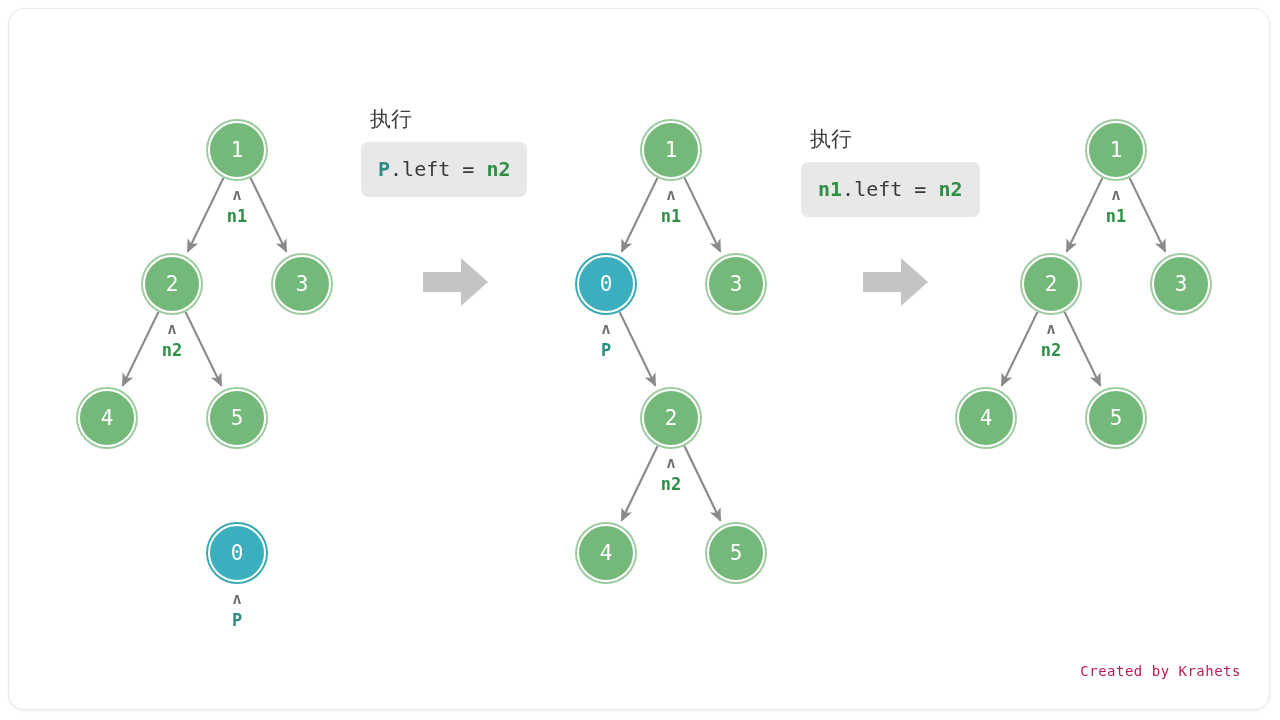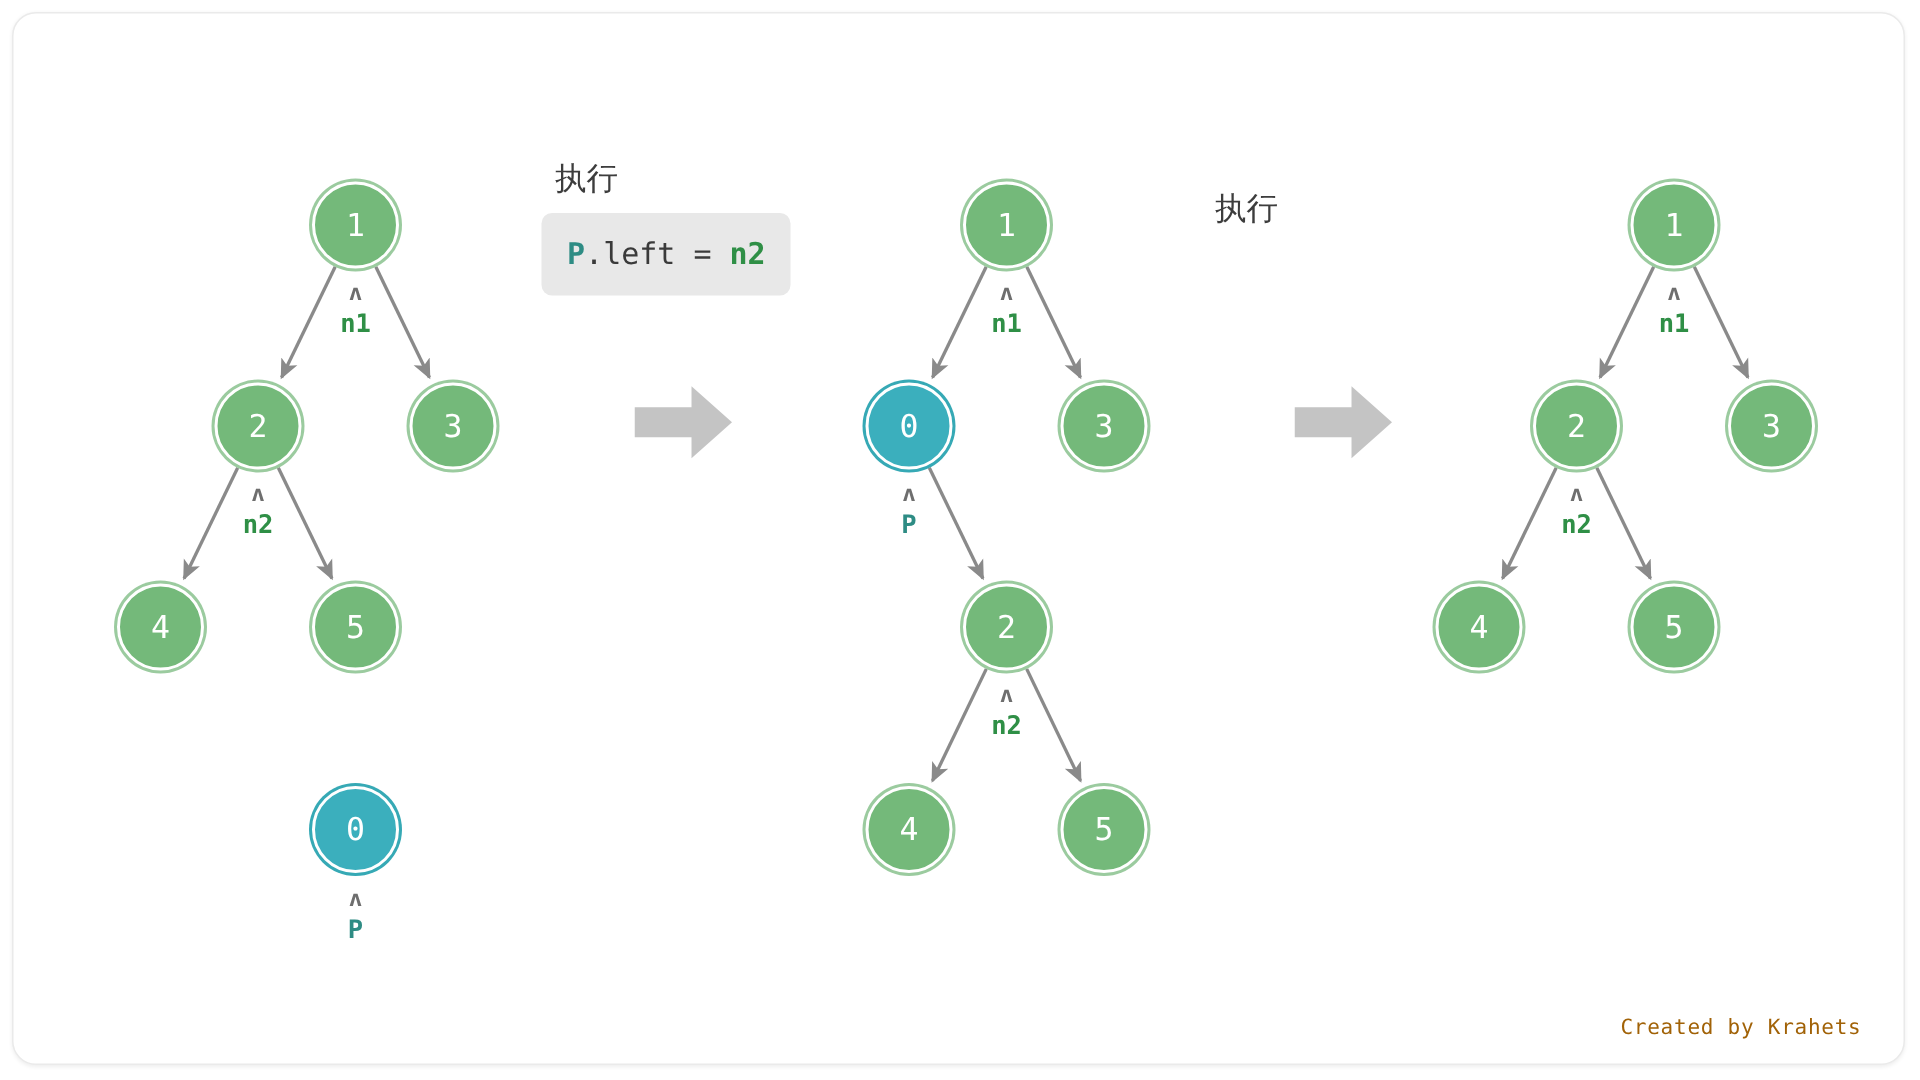--- a/index.html
+++ b/index.html
@@ -67,23 +67,23 @@
     font-family:"DejaVu Sans Mono","Liberation Mono",monospace;
     font-size:20px;line-height:31px;color:#3a3a3a;white-space:pre;
     font-weight:bold;
   }
   .tk-var{color:#2f8f46;font-weight:bold;}
   .tk-p{color:#2e8c84;font-weight:bold;}
   .tk-plain{color:#3a3a3a;font-weight:normal;}
 
   
   #watermark{
-    position:absolute;right:28px;bottom:16px;
+    position:absolute;right:28px;bottom:30px;
     font-family:"DejaVu Sans Mono","Liberation Mono",monospace;
-    font-size:14px;color:#a16207;letter-spacing:.5px;
+    font-size:14px;color:#be185d;letter-spacing:.5px;
   }
 </style>
 </head>
 <body>
 
 <div id="card">
   <div id="stage">
     <svg id="edges" viewBox="0 0 1280 720" xmlns="http://www.w3.org/2000/svg">
       <defs>
         <marker id="arrowhead" markerWidth="7" markerHeight="7" refX="5.4" refY="3" orient="auto" markerUnits="strokeWidth">
@@ -162,18 +162,18 @@
     <div id="arrows-layer">
         <div class="bigarrow" style="left: 447px; top: 275px;"><svg width="66" height="52" viewBox="0 0 66 52" xmlns="http://www.w3.org/2000/svg">
             <path d="M0,16 L38,16 L38,2 L65,26 L38,50 L38,36 L0,36 Z" fill="#c4c4c4"></path>
           </svg></div>
         <div class="bigarrow" style="left: 887px; top: 275px;"><svg width="66" height="52" viewBox="0 0 66 52" xmlns="http://www.w3.org/2000/svg">
             <path d="M0,16 L38,16 L38,2 L65,26 L38,50 L38,36 L0,36 Z" fill="#c4c4c4"></path>
           </svg></div>
       </div>
     <div id="steps-layer">
         <div class="step" style="left: 352px; top: 96px;"><div class="exec">执行</div><div class="codebox"><div class="codeline"><span class="tk-p">P</span><span class="tk-plain">.left = </span><span class="tk-var">n2</span></div></div></div>
-        <div class="step" style="left: 792px; top: 116px;"><div class="exec">执行</div></div>
+        <div class="step" style="left: 792px; top: 116px;"><div class="exec">执行</div><div class="codebox"><div class="codeline"><span class="tk-var">n1</span><span class="tk-plain">.left = </span><span class="tk-var">n2</span></div></div></div>
       </div>
   </div>
 
   <div id="watermark">Created by Krahets</div>
 </div>
 
 </body></html>

